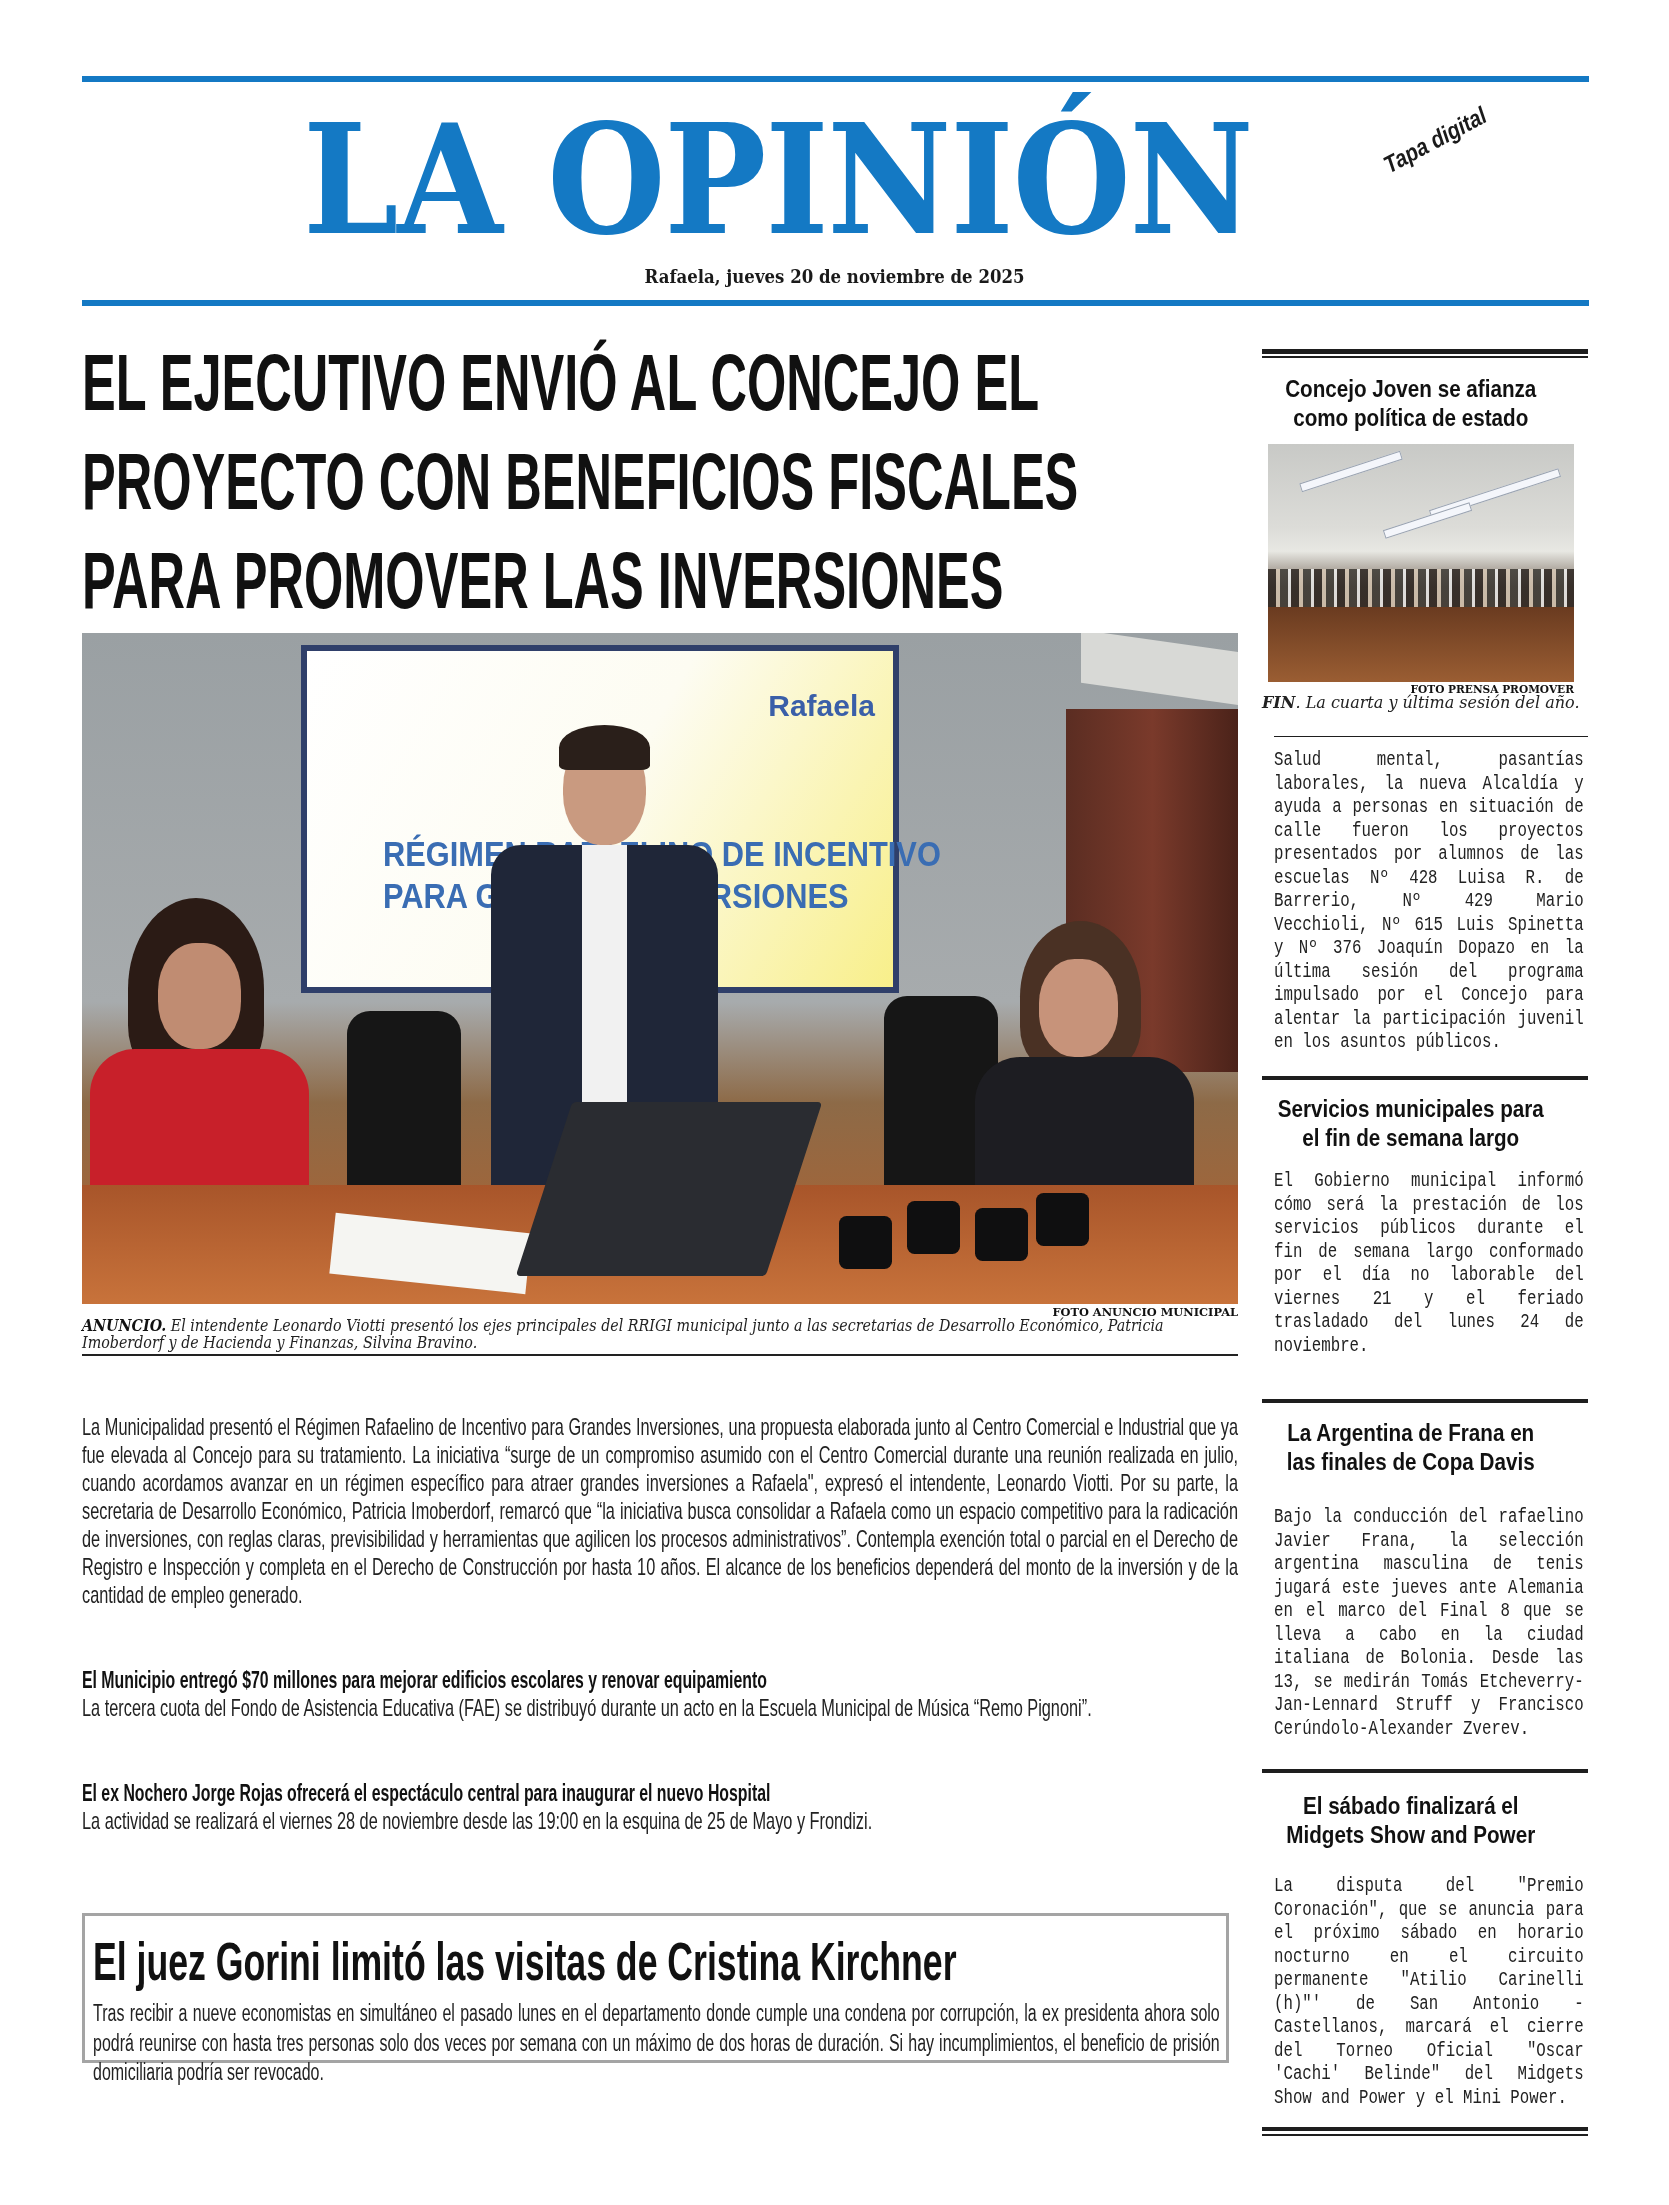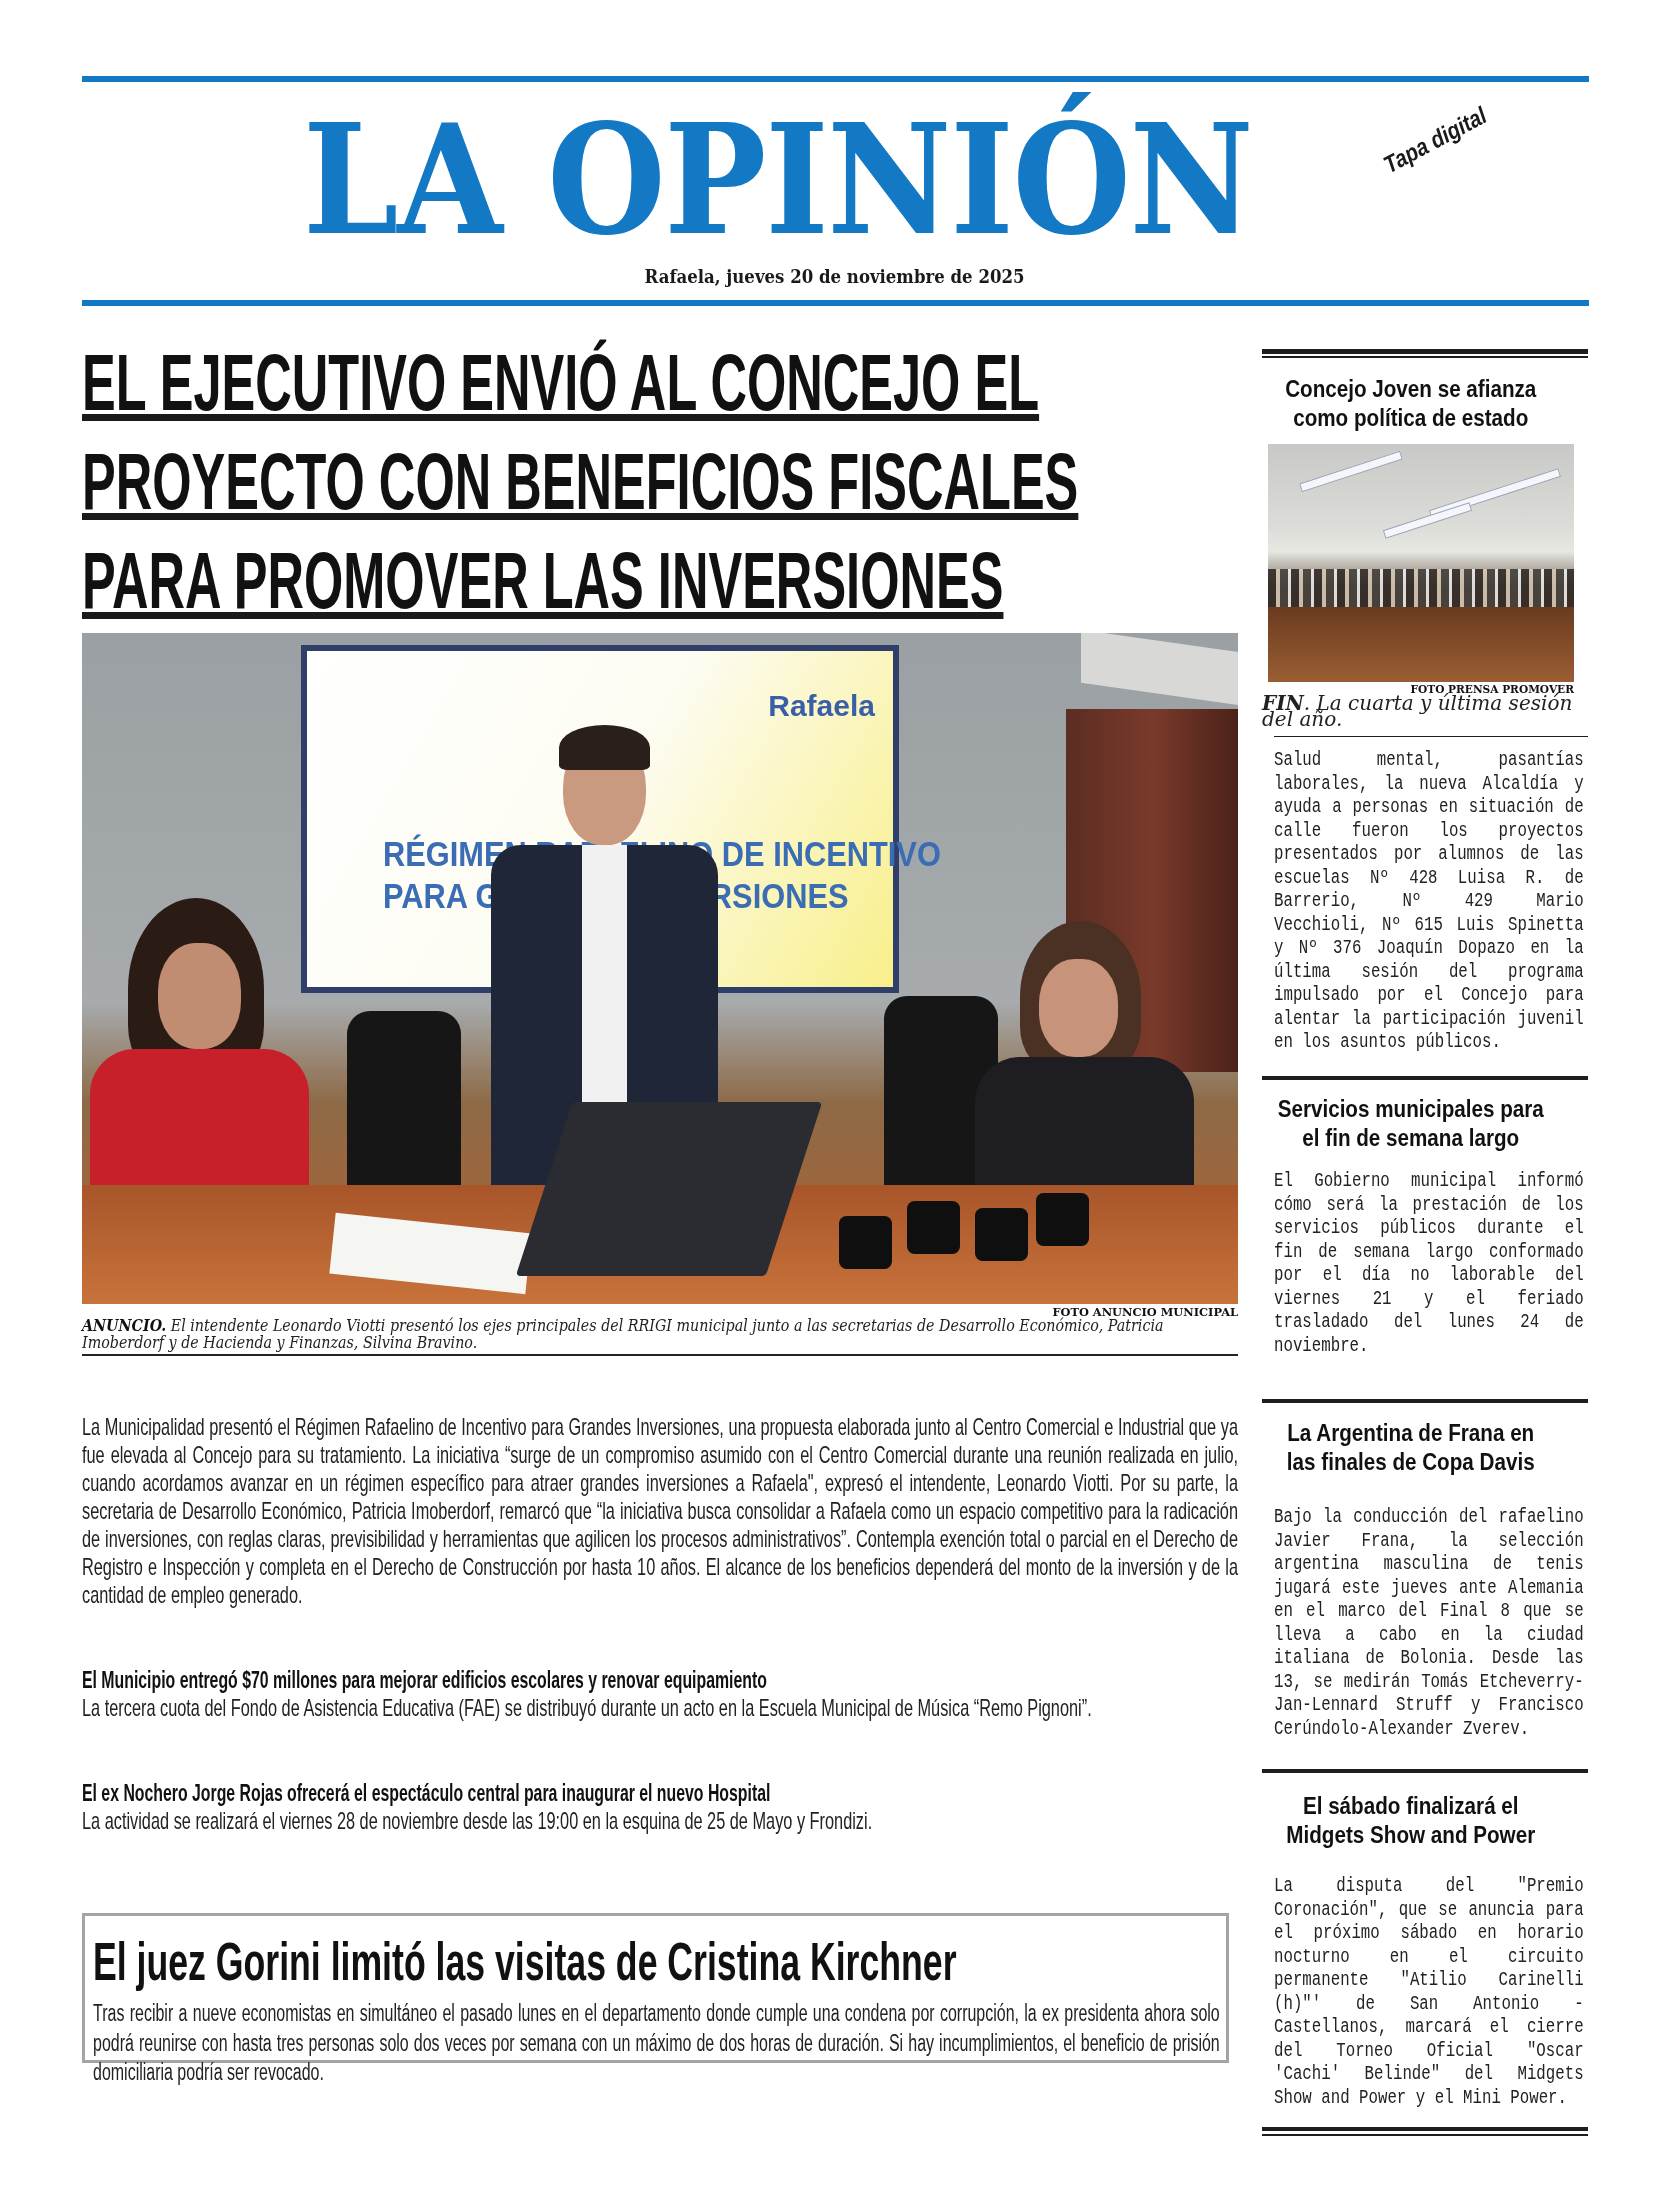--- a/index.html
+++ b/index.html
@@ -19,21 +19,21 @@
     font-family: "Liberation Sans", sans-serif; font-weight: bold; font-style: italic; font-size: 24px;
     color: #1a1a1a; transform-origin: 0 100%; transform: rotate(-28deg) scaleX(0.85);
   }
   .dateline {
     position: absolute; left: 0; width: 1669px; top: 266px; text-align: center;
     font-family: "DejaVu Serif", serif; font-weight: bold; font-size: 18px; color: #1a1a1a;
   }
   .dateline span { display: inline-block; transform: scaleX(0.92); }
 
   
-  .headline { position: absolute; left: 82px; top: 333px; width: 1158px; text-decoration: underline; }
+  .headline { position: absolute; left: 82px; top: 333px; width: 1158px; }
   .headline-line {
     display: block; white-space: nowrap; height: 99px; line-height: 99px;
     font-family: "Liberation Sans", sans-serif; font-weight: bold; font-size: 79px; color: #111;
     transform-origin: 0 50%; transform: scaleX(0.64);
   }
 
   
   .main-photo {
     position: absolute; left: 82px; top: 633px; width: 1156px; height: 671px; overflow: hidden;
     background: linear-gradient(180deg, #9aa0a3 0%, #a7abad 55%, #8d6a47 70%, #b2612e 100%);
@@ -130,21 +130,21 @@
   }
   .sb-light { position: absolute; height: 9px; background: #f4f6fb; border: 0.8px solid #9aa3b0; transform: rotate(-18deg); }
   .sb-crowd { position: absolute; left: 0; top: 125px; width: 306px; height: 45px; background: repeating-linear-gradient(90deg, #2b2420 0 7.6px, #d7c8b5 7.6px 12px, #3d3a35 12px 19.7px, #eee 19.7px 23px); opacity: 0.85; }
   .sb-desk { position: absolute; left: 0; top: 163px; width: 306px; height: 76px; background: linear-gradient(180deg, #6a3b20, #9b5e33); }
   .sb-photo-credit {
     position: absolute; left: 1268px; top: 683px; width: 306px; text-align: right;
     font-family: "DejaVu Serif", serif; font-weight: bold; font-size: 10.6px; color: #111;
   }
   .sb-caption {
     position: absolute; left: 1262px; top: 695px; width: 318px;
-    font-family: "DejaVu Serif", serif; font-style: italic; font-size: 20px; line-height: 16px; color: #222;
+    font-family: "DejaVu Serif", serif; font-style: italic; font-size: 16px; line-height: 16px; color: #222;
   }
   .sb-caption b { font-weight: bold; }
 </style>
 </head>
 <body>
 
 <div class="rule-blue" style="top:76px"></div>
 
 <div class="logo">
   <div class="logo-text">LA OPINIÓN</div>

